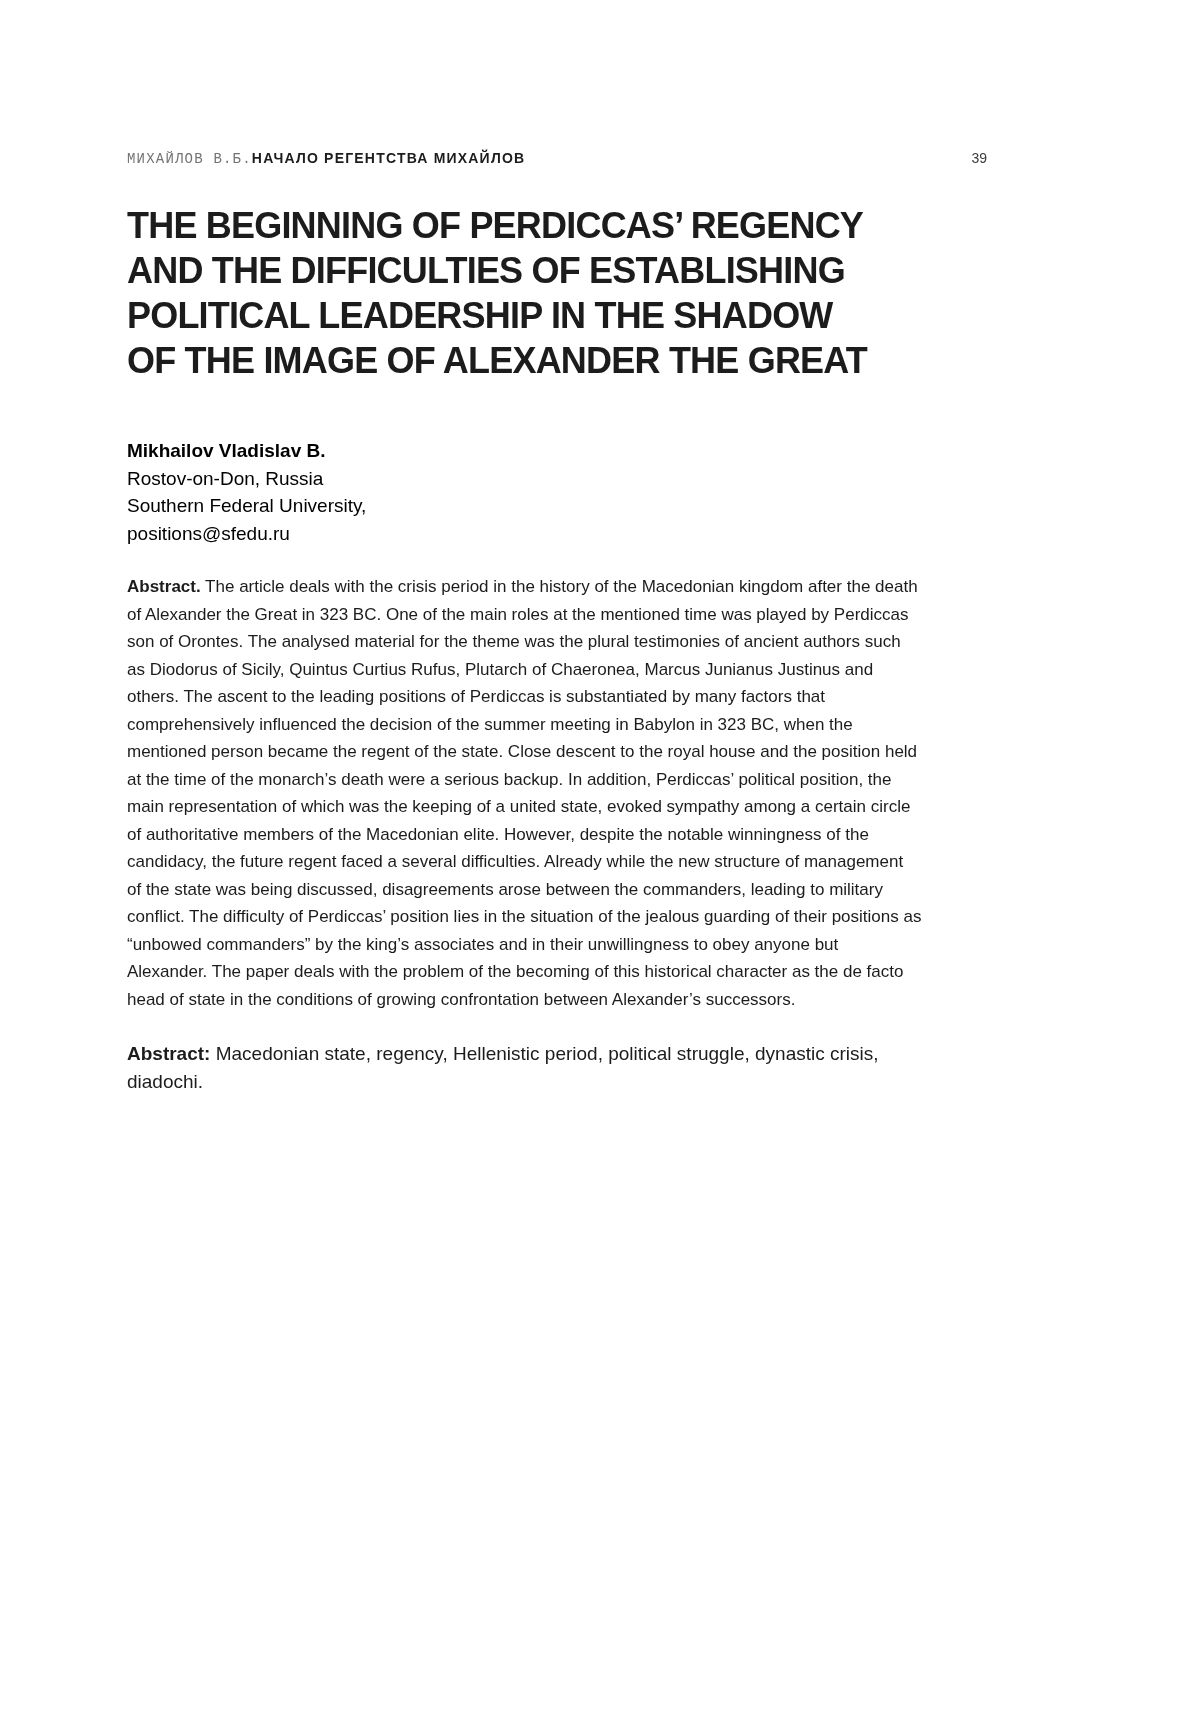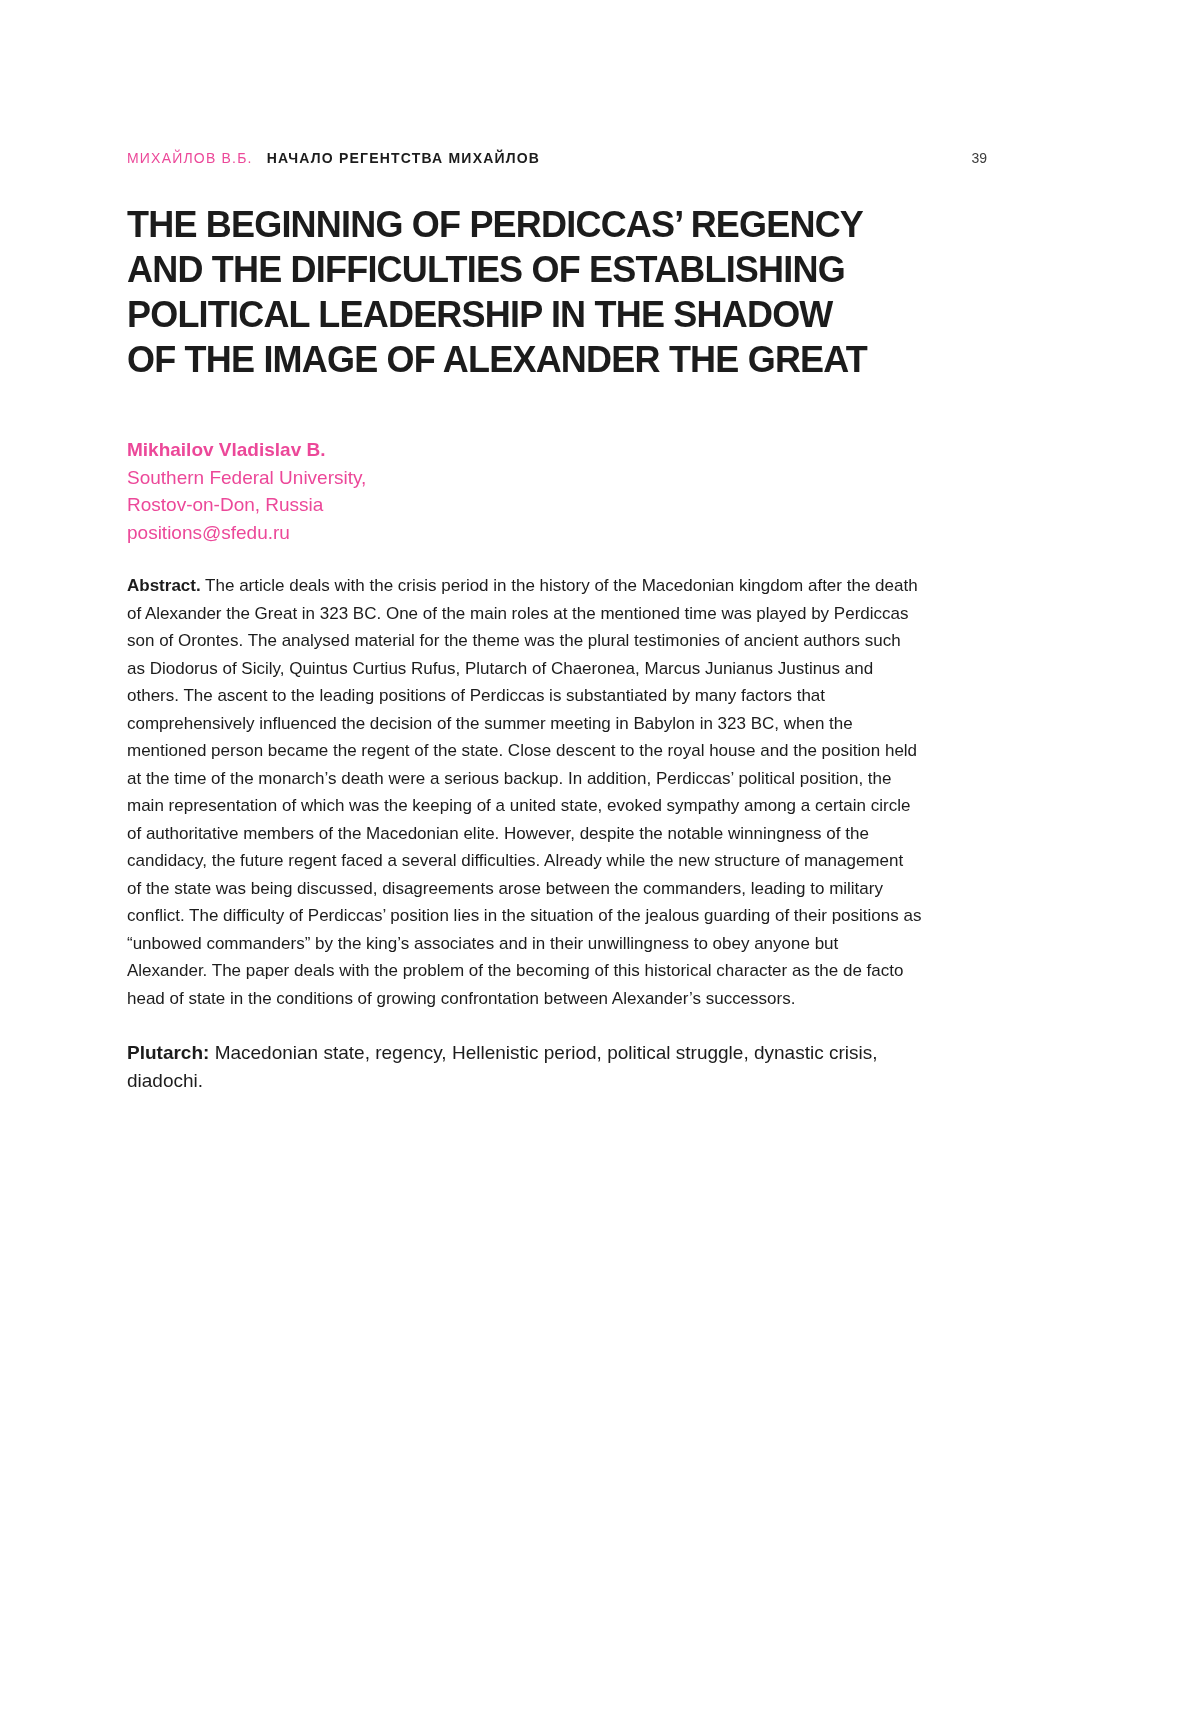--- a/index.html
+++ b/index.html
@@ -22,22 +22,22 @@
     margin-top: 150px;
     display: flex;
     justify-content: space-between;
     align-items: baseline;
     font-size: 14px;
     letter-spacing: 1.2px;
   }
   .rh-left { white-space: nowrap; }
   .rh-author {
     font-weight: 400;
-    color: #ec4899;
-    margin-right: 14px;
+    color: #737373;
+    font-family: Liberation Mono, monospace;
   }
   .rh-title {
     font-weight: 700;
     color: #1c1c1c;
   }
   .rh-page {
     font-weight: 400;
     color: #3c3c3c;
     letter-spacing: 0;
   }
@@ -47,21 +47,21 @@
     font-weight: 700;
     line-height: 45px;
     letter-spacing: -0.8px;
     color: #1c1c1c;
     white-space: pre-line;
   }
   .author-block {
     margin-top: 54px;
     font-size: 19px;
     line-height: 27.5px;
-    color: #ec4899;
+    color: #000000;
   }
   .author-name { font-weight: 700; }
   p.abstract {
     margin-top: 26px;
     width: 795px;
     font-size: 17px;
     line-height: 27.5px;
     color: #1c1c1c;
     text-align: left;
   }
@@ -86,22 +86,22 @@
     <span class="rh-page">39</span>
   </div>
 
   <h1 class="title">THE BEGINNING OF PERDICCAS’ REGENCY
 AND THE DIFFICULTIES OF ESTABLISHING
 POLITICAL LEADERSHIP IN THE SHADOW
 OF THE IMAGE OF ALEXANDER THE GREAT</h1>
 
   <div class="author-block">
     <div class="author-name">Mikhailov Vladislav B.</div>
+    <div>Rostov-on-Don, Russia</div>
     <div>Southern Federal University,</div>
-    <div>Rostov-on-Don, Russia</div>
     <div>positions@sfedu.ru</div>
   </div>
 
   <p class="abstract"><span class="b">Abstract.</span> <span>The article deals with the crisis period in the history of the Macedonian kingdom after the death of Alexander the Great in 323 BC. One of the main roles at the mentioned time was played by Perdiccas son of Orontes. The analysed material for the theme was the plural testimonies of ancient authors such as Diodorus of Sicily, Quintus Curtius Rufus, Plutarch of Chaeronea, Marcus Junianus Justinus and others. The ascent to the leading positions of Perdiccas is substantiated by many factors that comprehensively influenced the decision of the summer meeting in Babylon in 323 BC, when the mentioned person became the regent of the state. Close descent to the royal house and the position held at the time of the monarch’s death were a serious backup. In addition, Perdiccas’ political position, the main representation of which was the keeping of a united state, evoked sympathy among a certain circle of authoritative members of the Macedonian elite. However, despite the notable winningness of the candidacy, the future regent faced a several difficulties. Already while the new structure of management of the state was being discussed, disagreements arose between the commanders, leading to military conflict. The difficulty of Perdiccas’ position lies in the situation of the jealous guarding of their positions as “unbowed commanders” by the king’s associates and in their unwillingness to obey anyone but Alexander. The paper deals with the problem of the becoming of this historical character as the de facto head of state in the conditions of growing confrontation between Alexander’s successors.</span></p>
 
-  <p class="keywords"><span class="b">Plutarch:</span> <span>Macedonian state, regency, Hellenistic period, political struggle, dynastic crisis, diadochi.</span></p>
+  <p class="keywords"><span class="b">Abstract:</span> <span>Macedonian state, regency, Hellenistic period, political struggle, dynastic crisis, diadochi.</span></p>
 
 </div>
 
 </body></html>

